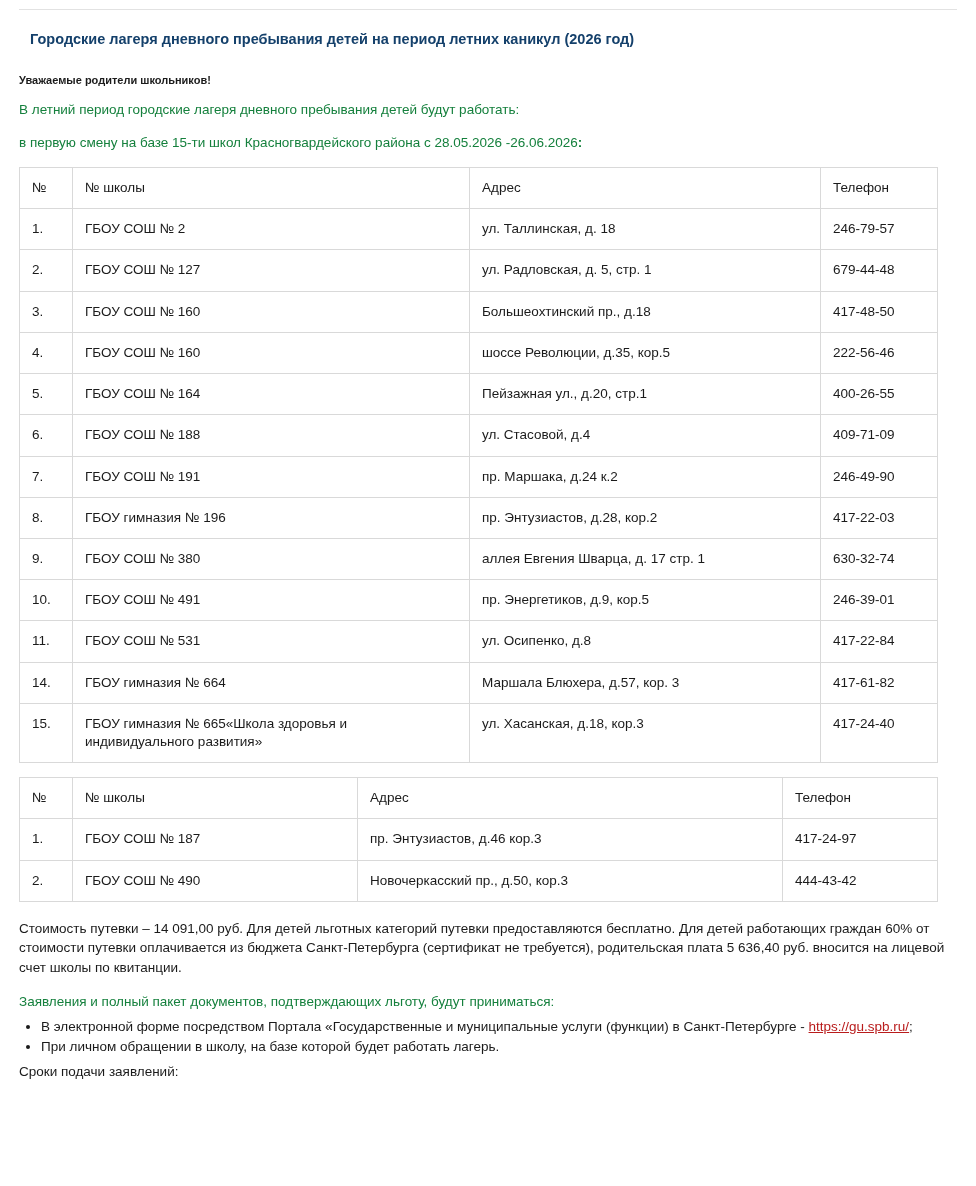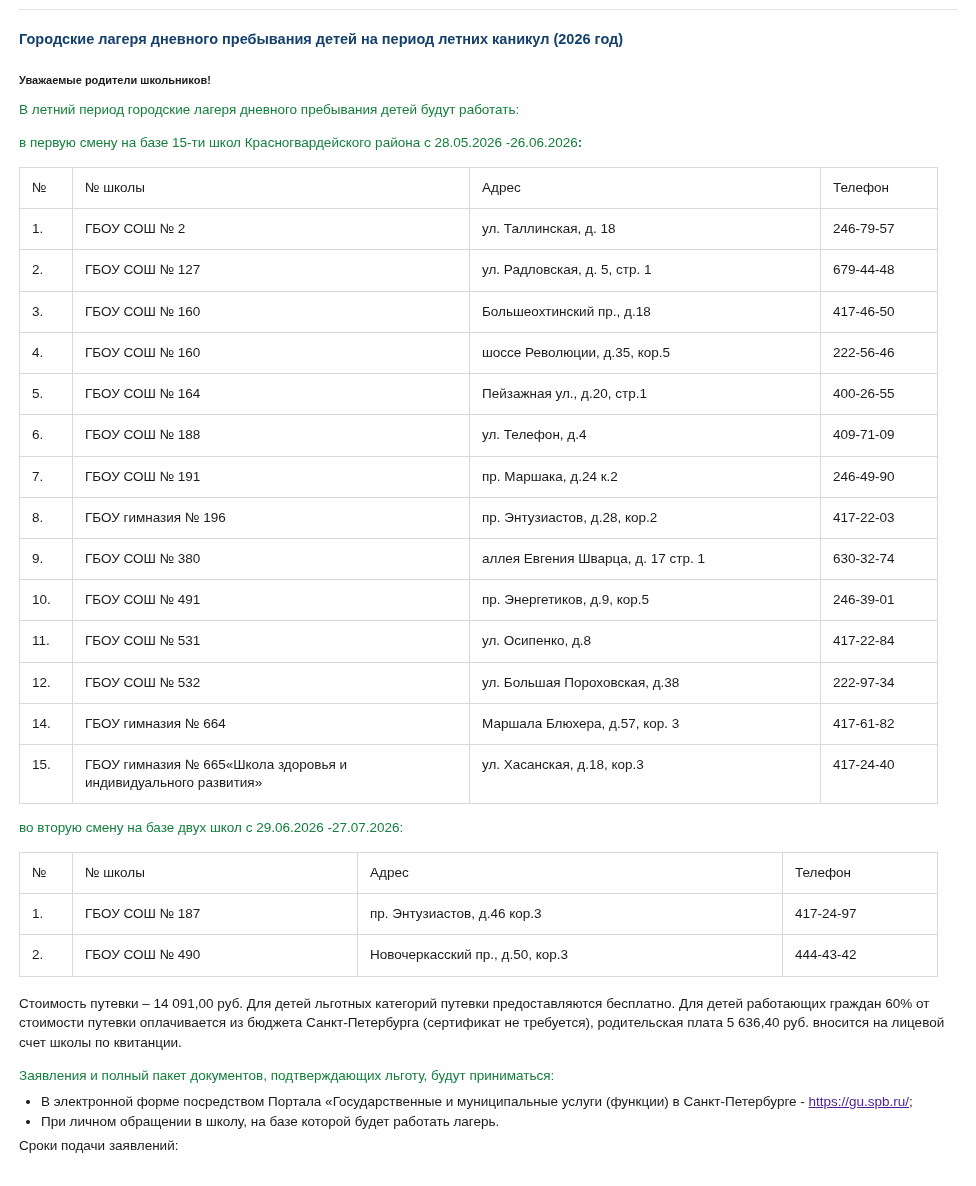--- a/index.html
+++ b/index.html
@@ -22,21 +22,21 @@
   }
   .top-rule {
     height: 1px;
     background: #e2e2e2;
     margin: 9px 0 0 0;
   }
   h1.doc-title {
     font-size: 14.5px;
     font-weight: bold;
     color: #14406b;
-    margin: 20px 0 0 0;
+    margin: 20px 0 0 11px;
     line-height: 1.3;
   }
   .lead-bold {
     font-weight: bold;
     font-size: 11px;
     margin: 25px 0 0 0;
     color: #1b1b1b;
   }
   p.para {
     margin: 14px 0 0 0;
@@ -80,21 +80,21 @@
     margin: 17px 0 0 0;
     line-height: 1.45;
   }
   ul.apply-list {
     margin: 6px 0 0 0;
     padding-left: 22px;
     line-height: 1.5;
   }
   ul.apply-list li { margin: 0; }
   a.link {
-    color: #4c1d95;
+    color: #b91c1c;
     text-decoration: underline;
   }
   .tight { margin: 4px 0 0 0; line-height: 1.45; }
 </style>
 </head>
 <body>
 
 <div class="page">
 
   <div class="top-rule"></div>
@@ -132,38 +132,38 @@
       <tr>
           <td>2.</td>
           <td>ГБОУ СОШ № 127</td>
           <td>ул. Радловская, д. 5, стр. 1</td>
           <td>679-44-48</td>
         </tr>
       <tr>
           <td>3.</td>
           <td>ГБОУ СОШ № 160</td>
           <td>Большеохтинский пр., д.18</td>
-          <td>417-46-50</td>
+          <td>417-48-50</td>
         </tr>
       <tr>
           <td>4.</td>
           <td>ГБОУ СОШ № 160</td>
           <td>шоссе Революции, д.35, кор.5</td>
           <td>222-56-46</td>
         </tr>
       <tr>
           <td>5.</td>
           <td>ГБОУ СОШ № 164</td>
           <td>Пейзажная ул., д.20, стр.1</td>
           <td>400-26-55</td>
         </tr>
       <tr>
           <td>6.</td>
           <td>ГБОУ СОШ № 188</td>
-          <td>ул. Телефон, д.4</td>
+          <td>ул. Стасовой, д.4</td>
           <td>409-71-09</td>
         </tr>
       <tr>
           <td>7.</td>
           <td>ГБОУ СОШ № 191</td>
           <td>пр. Маршака, д.24 к.2</td>
           <td>246-49-90</td>
         </tr>
       <tr>
           <td>8.</td>
@@ -183,41 +183,34 @@
           <td>пр. Энергетиков, д.9, кор.5</td>
           <td>246-39-01</td>
         </tr>
       <tr>
           <td>11.</td>
           <td>ГБОУ СОШ № 531</td>
           <td>ул. Осипенко, д.8</td>
           <td>417-22-84</td>
         </tr>
       <tr>
-          <td>12.</td>
-          <td>ГБОУ СОШ № 532</td>
-          <td>ул. Большая Пороховская, д.38</td>
-          <td>222-97-34</td>
-        </tr>
-      <tr>
           <td>14.</td>
           <td>ГБОУ гимназия № 664</td>
           <td>Маршала Блюхера, д.57, кор. 3</td>
           <td>417-61-82</td>
         </tr>
       <tr>
           <td>15.</td>
           <td>ГБОУ гимназия № 665«Школа здоровья и индивидуального развития»</td>
           <td>ул. Хасанская, д.18, кор.3</td>
           <td>417-24-40</td>
         </tr>
     </tbody>
   </table>
 
-  <p class="para">во вторую смену на базе двух школ с 29.06.2026 -27.07.2026:</p>
 
   <table class="camps t2">
     <colgroup>
       <col class="c-num">
         <col class="c-school">
         <col class="c-addr">
         <col class="c-phone">
     </colgroup>
     <thead>
       <tr>

